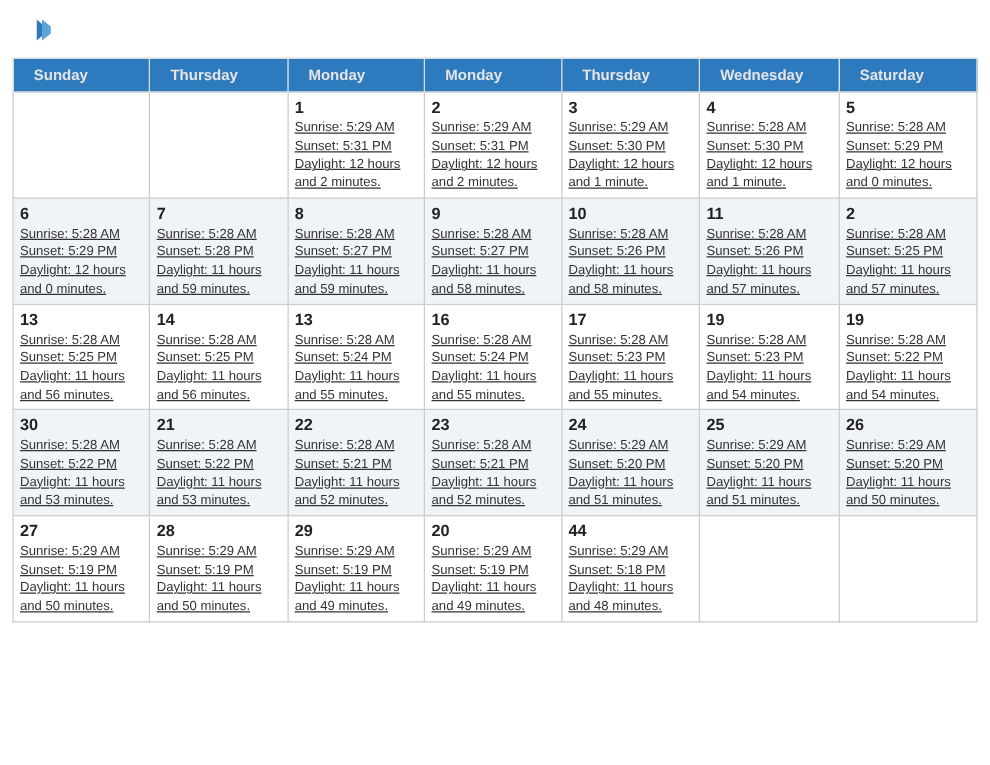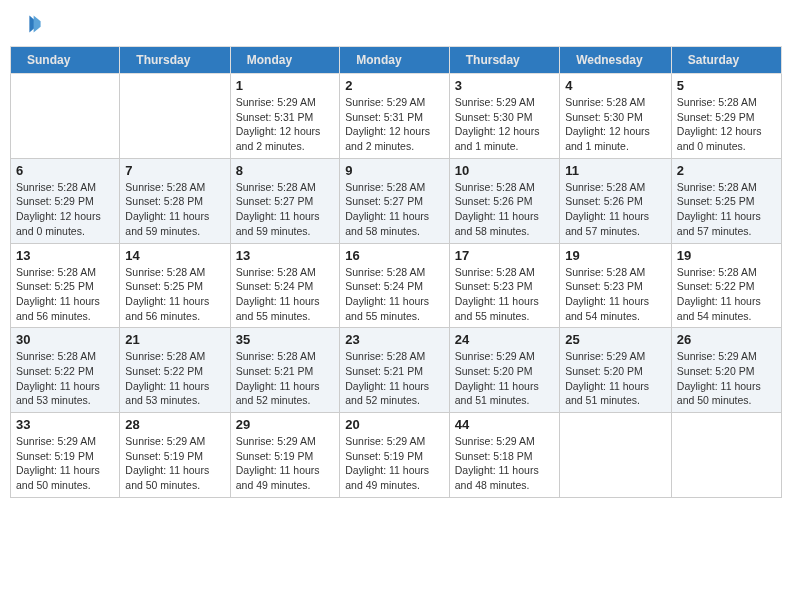--- a/index.html
+++ b/index.html
@@ -75,20 +75,21 @@
     .day-number {
       font-size: 13px;
       font-weight: bold;
       color: #222;
       margin-bottom: 2px;
     }
     .day-info {
       color: #333;
       font-size: 10.5px;
       line-height: 1.4;
+      text-decoration: underline;
     }
     .empty-cell {
       background: #fff !important;
     }
   </style>
 </head>
 <body>
 
 <div class="header">
   <div class="logo">
@@ -208,21 +209,21 @@
       <tr>
         <td>
           <div class="day-number">30</div>
           <div class="day-info">Sunrise: 5:28 AM<br>Sunset: 5:22 PM<br>Daylight: 11 hours and 53 minutes.</div>
         </td>
         <td>
           <div class="day-number">21</div>
           <div class="day-info">Sunrise: 5:28 AM<br>Sunset: 5:22 PM<br>Daylight: 11 hours and 53 minutes.</div>
         </td>
         <td>
-          <div class="day-number">35</div>
+          <div class="day-number">22</div>
           <div class="day-info">Sunrise: 5:28 AM<br>Sunset: 5:21 PM<br>Daylight: 11 hours and 52 minutes.</div>
         </td>
         <td>
           <div class="day-number">23</div>
           <div class="day-info">Sunrise: 5:28 AM<br>Sunset: 5:21 PM<br>Daylight: 11 hours and 52 minutes.</div>
         </td>
         <td>
           <div class="day-number">24</div>
           <div class="day-info">Sunrise: 5:29 AM<br>Sunset: 5:20 PM<br>Daylight: 11 hours and 51 minutes.</div>
         </td>
@@ -230,21 +231,21 @@
           <div class="day-number">25</div>
           <div class="day-info">Sunrise: 5:29 AM<br>Sunset: 5:20 PM<br>Daylight: 11 hours and 51 minutes.</div>
         </td>
         <td>
           <div class="day-number">26</div>
           <div class="day-info">Sunrise: 5:29 AM<br>Sunset: 5:20 PM<br>Daylight: 11 hours and 50 minutes.</div>
         </td>
       </tr>
       <tr>
         <td>
-          <div class="day-number">33</div>
+          <div class="day-number">27</div>
           <div class="day-info">Sunrise: 5:29 AM<br>Sunset: 5:19 PM<br>Daylight: 11 hours and 50 minutes.</div>
         </td>
         <td>
           <div class="day-number">28</div>
           <div class="day-info">Sunrise: 5:29 AM<br>Sunset: 5:19 PM<br>Daylight: 11 hours and 50 minutes.</div>
         </td>
         <td>
           <div class="day-number">29</div>
           <div class="day-info">Sunrise: 5:29 AM<br>Sunset: 5:19 PM<br>Daylight: 11 hours and 49 minutes.</div>
         </td>

